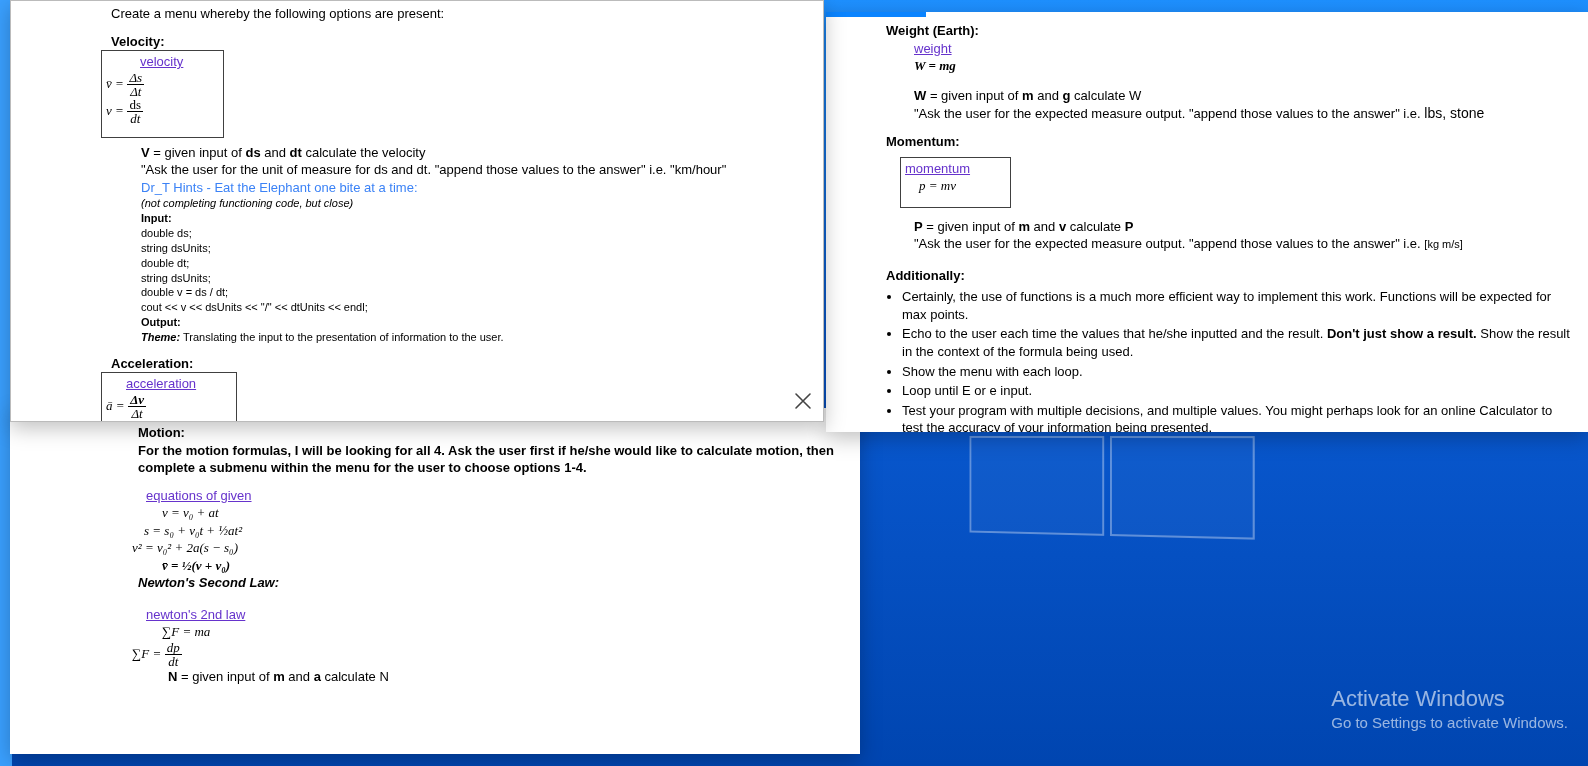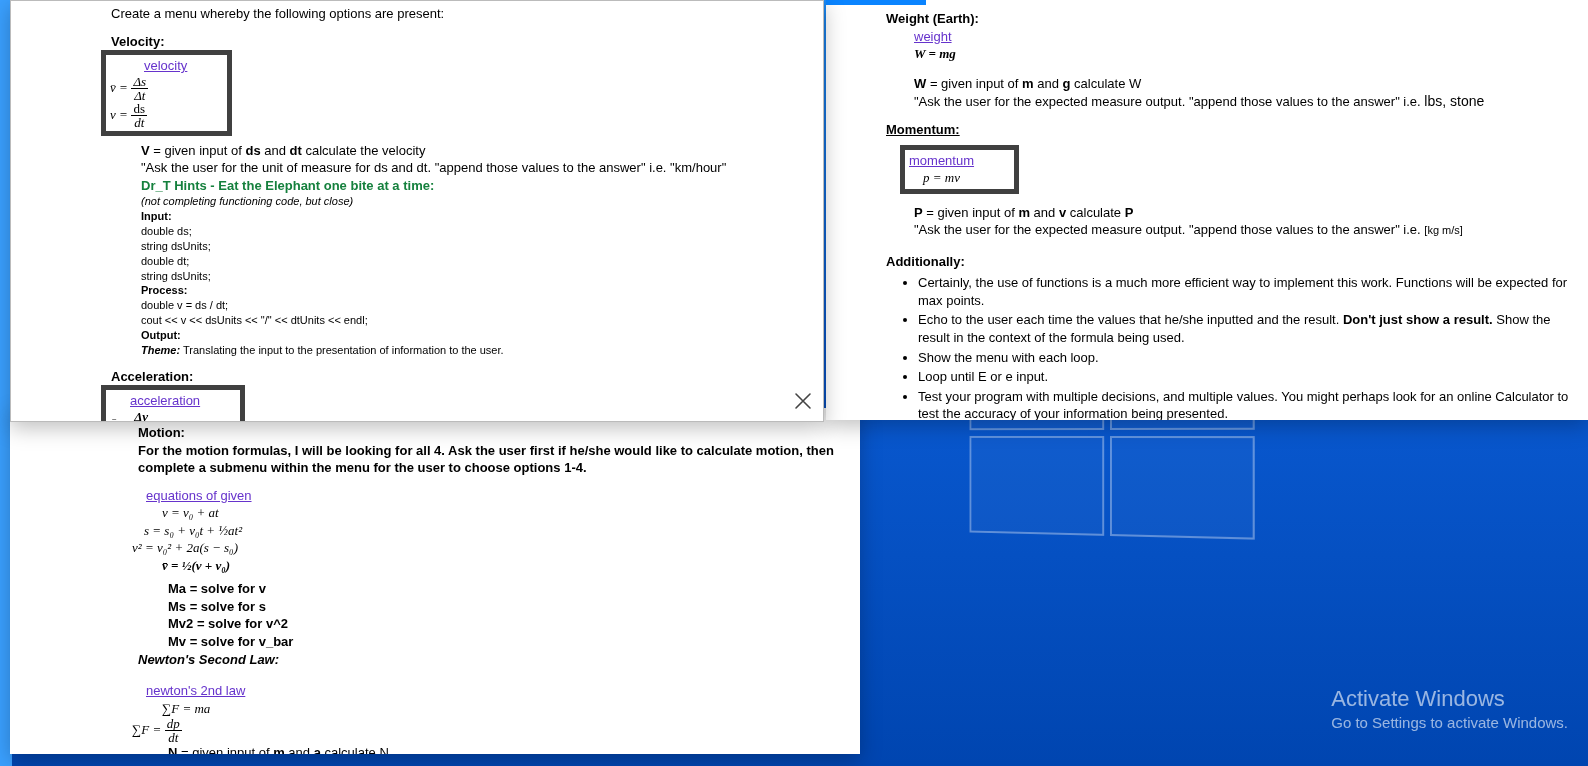--- a/index.html
+++ b/index.html
@@ -48,53 +48,53 @@
   .activate .title { font-size: 22px; font-weight: 400; margin-bottom: 2px; }
   .activate .sub   { font-size: 15px; }
 
   .window {
     position: absolute;
     background: #fff;
     box-shadow: 0 6px 20px rgba(0,0,0,0.25);
     overflow: hidden;
   }
   .win-left   { left: 10px;  top: 0;  width: 812px; height: 420px; border: 1px solid #bbb; }
-  .win-right  { left: 826px; top: 0;  width: 762px; height: 420px; }
+  .win-right  { left: 826px; top: 12px;  width: 762px; height: 420px; }
   .win-middle { left: 10px;  top: 408px; width: 812px; height: 346px; padding-left: 38px; }
 
   .win-right::before {
     content: "";
     position: absolute;
     top: 0; left: 0; right: 0;
     height: 5px;
     background: #0a84ff;
     width: 100px;
   }
   .rpad { padding: 20px 0 0 60px; }
 
   .content { padding: 0 18px 10px 100px; color:#000; line-height:1.35; }
   .win-left .content { padding-top: 4px; }
 
   .section-h { font-weight: bold; margin-top: 10px; }
   .link { color: #6633cc; text-decoration: underline; cursor: pointer; }
   .fbox {
     display:inline-block;
-    border:5px solid #404040;
-    padding:2px 40px 2px 4px;
+    border:1px solid #404040;
+    padding:2px 40px 12px 4px;
     margin-left:-10px;
     background:#fff;
   }
   .f { font-style: italic; font-family: "Times New Roman", serif; }
   .frac { display:inline-block; vertical-align:middle; text-align:center; line-height:1; }
   .frac .num { display:block; border-bottom:1px solid #000; padding:0 2px; }
   .frac .den { display:block; padding:0 2px; }
   .sub  { font-size:10px; vertical-align: sub; }
-  .blue-hint { color:#15803d; font-weight:bold; }
+  .blue-hint { color:#3b82f6; font-weight:normal; }
   .small { font-size:11px; }
-  ul.add { margin:4px 0 0 32px; padding:0; }
+  ul.add { margin:4px 0 0 16px; padding:0; }
   ul.add li { margin-bottom:2px; }
 
   .resize-handle {
     position:absolute;
     right:10px; bottom:10px;
     width:20px; height:20px;
     cursor: nwse-resize;
   }
   .resize-handle svg { width:20px; height:20px; }
 
@@ -127,26 +127,20 @@
       <div style="font-weight:bold;">For the motion formulas, I will be looking for all 4. Ask the user first if he/she would like to calculate motion, then complete a submenu within the menu for the user to choose options 1-4.</div>
 
       <div style="margin-top:10px; margin-left:8px;">
         <span class="link">equations of given</span>
       </div>
       <div class="f" style="margin-left:24px;">v = v₀ + at</div>
       <div class="f" style="margin-left:6px;">s = s₀ + v₀t + ½at²</div>
       <div class="f" style="margin-left:-6px;">v² = v₀² + 2a(s − s₀)</div>
       <div class="f" style="margin-left:24px;font-weight:bold;">v̄ = ½(v + v₀)</div>
 
-      <div style="font-weight:bold; margin-left:30px; margin-top:6px;">
-        <div>Ma = solve for v</div>
-        <div>Ms = solve for s</div>
-        <div>Mv2 = solve for v^2</div>
-        <div>Mv = solve for v_bar</div>
-      </div>
       <div style="font-weight:bold; font-style:italic;">Newton's Second Law:</div>
 
       <div style="margin-top:14px; margin-left:8px;">
         <span class="link">newton's 2nd law</span>
       </div>
       <div class="f" style="margin-left:24px;">∑F = ma</div>
       <div style="margin-left:-6px;">
         <span class="f">∑F =</span>
         <span class="frac f"><span class="num">dp</span><span class="den">dt</span></span>
       </div>
@@ -165,21 +159,21 @@
       </div>
       <div style="margin-left:28px;"><b class="f">W = mg</b></div>
       <div style="height:12px;"></div>
       <div style="margin-left:28px;">
         <b>W</b><span> = given input of </span><b>m</b><span> and </span><b>g</b><span> calculate W</span>
       </div>
       <div style="margin-left:28px;">
         <span>"Ask the user for the expected measure output. "append those values to the answer" i.e. </span><span style="font-size:14px;">lbs, stone</span>
       </div>
 
-      <div class="section-h" style="text-decoration:underline;">Momentum:</div>
+      <div class="section-h" style="">Momentum:</div>
       <div class="fbox" style="margin-left:14px; margin-top:6px;">
         <div><span class="link">momentum</span></div>
         <div style="margin-left:14px;"><span class="f">p = mv</span></div>
       </div>
       <div style="height:10px;"></div>
       <div style="margin-left:28px;">
         <b>P</b><span> = given input of </span><b>m</b><span> and </span><b>v</b><span> calculate </span><b>P</b>
       </div>
       <div style="margin-left:28px;">
         <span>"Ask the user for the expected measure output. "append those values to the answer" i.e. </span><span class="small">[kg m/s]</span>
@@ -217,21 +211,20 @@
         <b>V</b><span> = given input of </span><b>ds</b><span> and </span><b>dt</b><span> calculate the velocity</span>
       </div>
       <div style="margin-left:30px;">"Ask the user for the unit of measure for ds and dt. "append those values to the answer" i.e. "km/hour"</div>
       <div class="blue-hint" style="margin-left:30px;">Dr_T Hints - Eat the Elephant one bite at a time:</div>
       <div class="small" style="margin-left:30px; font-style:italic;">(not completing functioning code, but close)</div>
       <div class="small" style="margin-left:30px;"><b>Input:</b></div>
       <div class="small" style="margin-left:30px;">double ds;</div>
       <div class="small" style="margin-left:30px;">string dsUnits;</div>
       <div class="small" style="margin-left:30px;">double dt;</div>
       <div class="small" style="margin-left:30px;">string dsUnits;</div>
-      <div class="small" style="margin-left:30px;"><b>Process:</b></div>
       <div class="small" style="margin-left:30px;">double v = ds / dt;</div>
       <div class="small" style="margin-left:30px;">cout &lt;&lt; v &lt;&lt; dsUnits &lt;&lt; "/" &lt;&lt; dtUnits &lt;&lt; endl;</div>
       <div class="small" style="margin-left:30px;"><b>Output:</b></div>
       <div class="small" style="margin-left:30px;"><b><i>Theme:</i></b><span> Translating the input to the presentation of information to the user.</span></div>
 
       <div class="section-h" style="margin-top:10px;">Acceleration:</div>
       <div class="fbox" style="margin-left:-10px;">
         <div style="margin-left:20px;"><span class="link">acceleration</span></div>
         <div>
           <span class="f">ā =</span>

